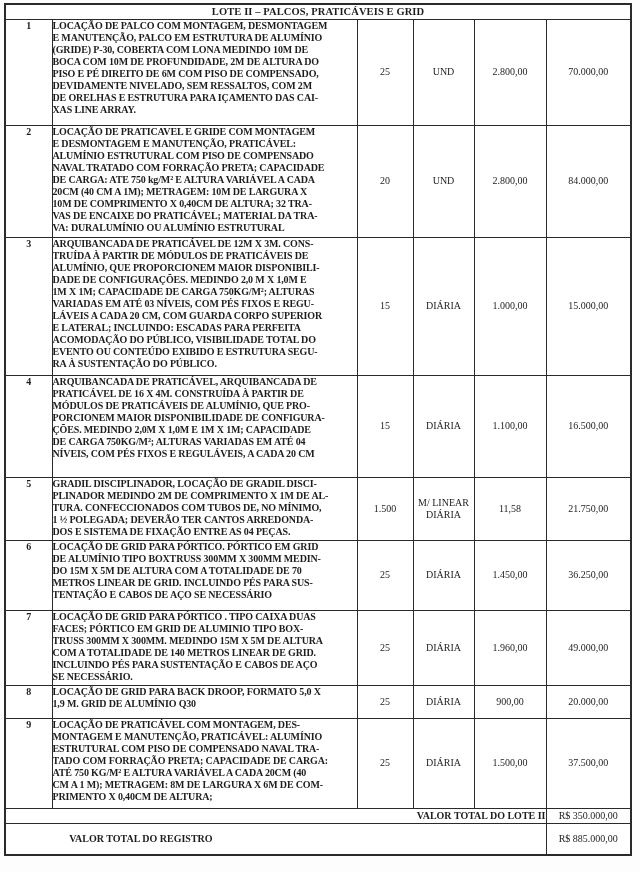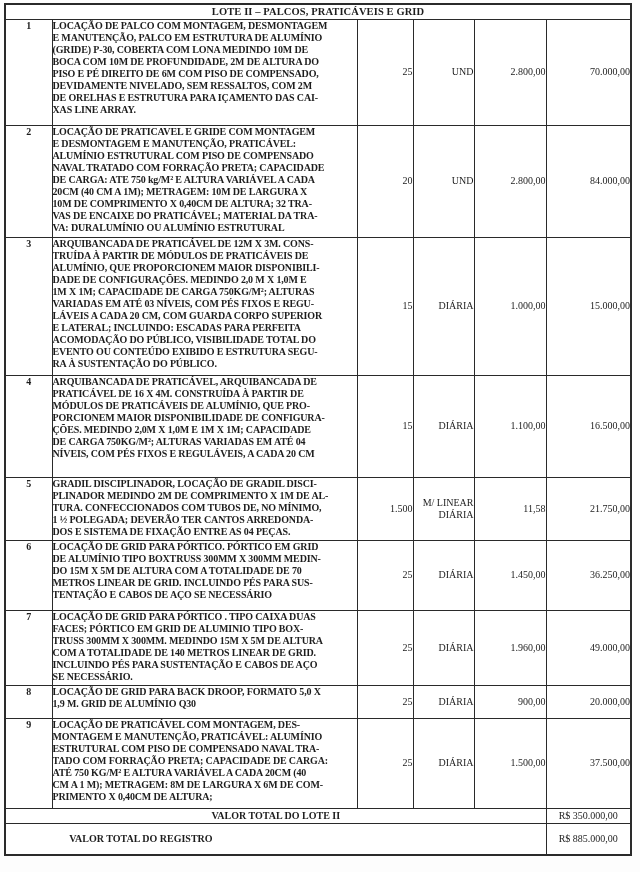--- a/index.html
+++ b/index.html
@@ -63,32 +63,32 @@
     font-size: 10px;
     line-height: 12px;
     text-align: left;
     vertical-align: top;
     padding: 2px 3px 2px 5px;
     white-space: pre-line;
     letter-spacing: -0.15px;
   }
   .num-cell {
     font-size: 10px;
-    text-align: right;
+    text-align: center;
     vertical-align: middle;
     white-space: pre-line;
     line-height: 11.5px;
   }
   .footer-label {
     font-weight: 700;
     font-size: 10px;
     vertical-align: middle;
   }
   .lote-label {
-    text-align: center;
+    text-align: right;
     padding-right: 6px;
     margin-top: 19px;
   }
   .registro-span {
     display: block;
     width: 50%;
     text-align: center;
     font-weight: 700;
     font-size: 10px;
   }

